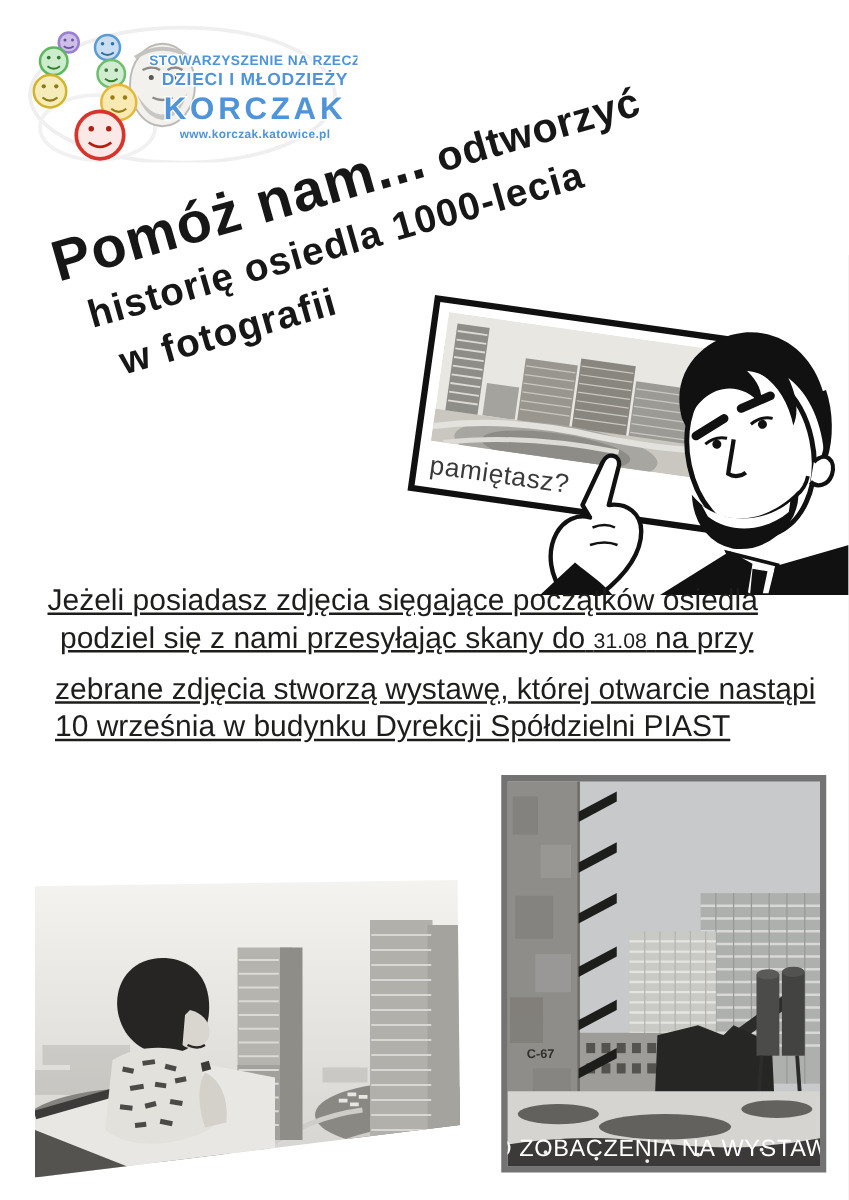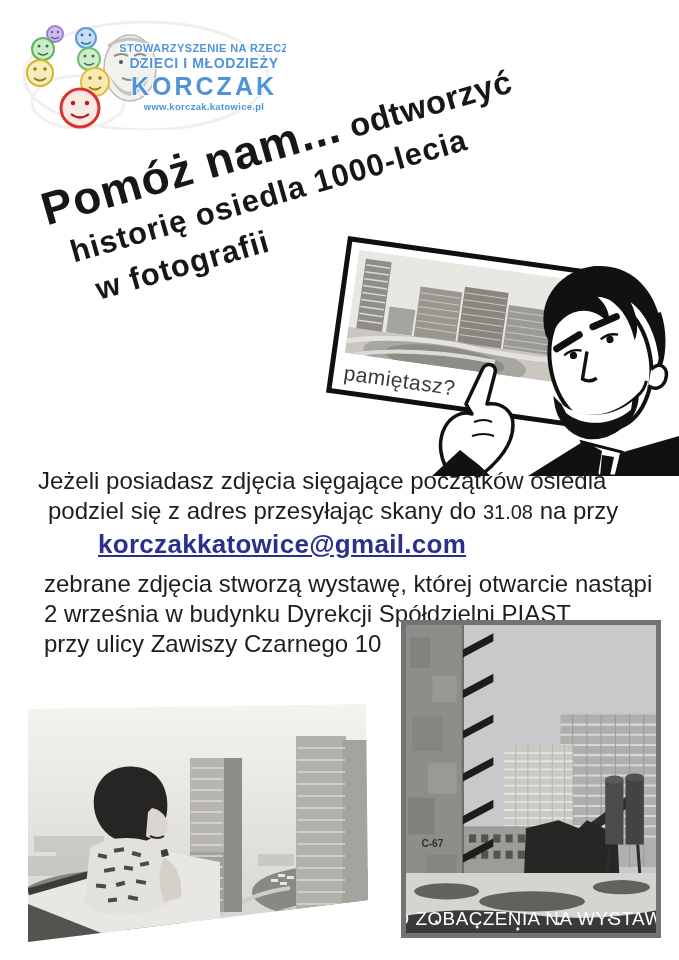--- a/index.html
+++ b/index.html
@@ -30,24 +30,24 @@
     background:#ffffff;border:5px solid #101010;box-sizing:border-box;
     transform:rotate(8deg);transform-origin:0 0;
   }
   .memory-card svg{position:absolute;left:8px;top:7px;}
   .card-caption{
     position:absolute;left:10px;bottom:5px;
     font-size:21px;color:#3a3a3a;letter-spacing:0.5px;
   }
   .man{position:absolute;left:432px;top:252px;}
   
-  .bodytext{position:absolute;left:38px;top:466px;width:640px;}
+  .bodytext{position:absolute;left:38px;top:466px;width:640px;text-decoration:underline;}
   .bodytext p{margin:0;font-size:24px;line-height:30px;color:#1d1d1b;}
   .b2{padding-left:10px;}
-  .b2 .date{font-size:20px;}
+  .b2 .date{font-size:17px;}
   .email-line{padding-left:60px;margin-top:2px !important;}
   .email-link{
     font-size:26px;font-weight:bold;color:#2b2f8e;
     text-decoration:underline;letter-spacing:0.3px;cursor:pointer;
   }
   .b3{margin-top:9px !important;padding-left:6px;}
   .b4{padding-left:6px;}
   .b5{padding-left:6px;}
   
   .photo-left{
@@ -208,29 +208,25 @@
     <g>
       <path d="M150,190 L190,200 L184,224 L166,224 Z" fill="#ffffff" stroke="#111111" stroke-width="3"></path>
       <path d="M96,224 L152,189 L170,199 L166,224 Z" fill="#111111"></path>
       <path d="M188,201 L247,184 L247,224 L184,224 Z" fill="#111111"></path>
       <path d="M170,203 L182,205 L178,224 L168,224 Z" fill="#111111"></path>
     </g>
   </svg>
 
   <div class="bodytext">
     <p class="b1">Jeżeli posiadasz zdjęcia sięgające początków osiedla</p>
-    <p class="b2"><span>podziel się z adres przesyłając skany do</span>
+    <p class="b2"><span>podziel się z nami przesyłając skany do</span>
       <span class="date">31.08</span>
       <span>na przy</span></p>
-    <p class="email-line">
-      <span class="email-link">korczakkatowice@gmail.com</span>
-    </p>
     <p class="b3">zebrane zdjęcia stworzą wystawę, której otwarcie nastąpi</p>
-    <p class="b4">2 września  w budynku Dyrekcji Spółdzielni PIAST</p>
-    <p class="b5">przy ulicy Zawiszy Czarnego 10</p>
+    <p class="b4">10 września  w budynku Dyrekcji Spółdzielni PIAST</p>
   </div>
 
   <div class="photo-left">
     <svg width="340" height="244" viewBox="0 0 340 244">
       <defs>
         <linearGradient id="skyL" x1="0" y1="0" x2="0" y2="1">
           <stop offset="0" stop-color="#f4f3f0"></stop>
             <stop offset="1" stop-color="#d3d2ce"></stop>
         </linearGradient>
       </defs>

